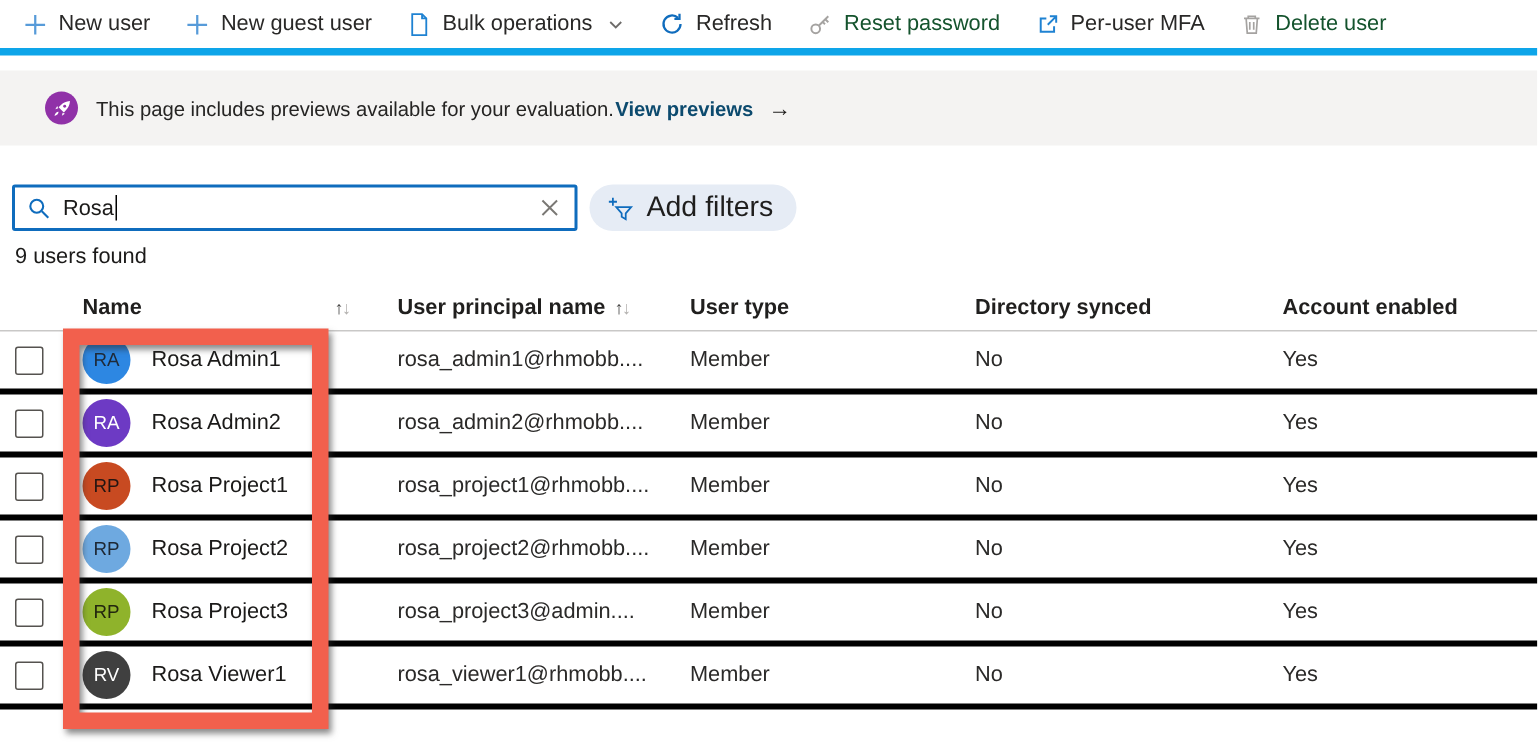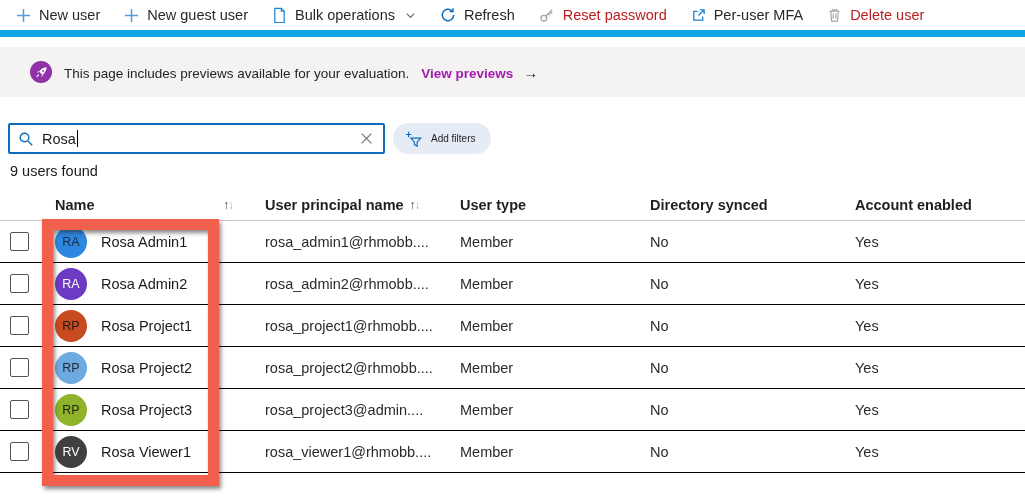--- a/index.html
+++ b/index.html
@@ -3,70 +3,70 @@
 <meta charset="utf-8">
 <style>
   * { margin:0; padding:0; box-sizing:border-box; }
   html,body { background:#fff; }
   body { font-family:"Liberation Sans","DejaVu Sans",sans-serif; color:#1b1a19; }
   #page { position:relative; width:1025px; height:498px; background:#fff; overflow:hidden; }
 
   
   .toolbar { position:absolute; top:0; left:0; right:0; height:37px;
              display:flex; align-items:flex-end; padding-left:4px;
-             border-bottom:7px solid #0ea5e9; }
+             border-bottom:5px solid #0ea5e9; }
   .tb-item { display:flex; align-items:center; gap:8px; padding:0 12px; height:100%;
              font-size:14.5px; color:#292827; cursor:pointer; white-space:nowrap; }
-  .tb-item.disabled { color:#b91c1c; cursor:default; }
+  .tb-item.disabled { color:#14532d; cursor:default; }
   .tb-icon { display:flex; align-items:center; }
   .ic-plus   { color:#579bd9; }
   .ic-doc    { color:#1f82d2; }
   .ic-refresh{ color:#0f6cbd; }
   .ic-ext    { color:#1f82d2; }
   .ic-gray   { color:#a5a3a1; }
   .chev { margin-left:2px; display:flex; align-items:center; color:#6e6c6a; }
 
   
   .banner { position:absolute; top:47px; left:0; right:0; height:50px; background:#f4f3f2;
             display:flex; align-items:center; padding-left:30px; gap:12px; cursor:pointer; }
   .banner-icon { width:22px; height:22px; border-radius:50%; background:#9031a8;
                  display:flex; align-items:center; justify-content:center; flex:0 0 auto; }
   .banner-text { font-size:13.5px; color:#252423; }
-  .banner-link { font-weight:700; margin-left:12px; color:#a21caf; }
+  .banner-link { font-weight:700; margin-left:1px; color:#0c4a6e; }
   .banner-arrow { margin-left:10px; font-size:15px; color:#1b1a19; }
 
   
   .search-box { position:absolute; top:123px; left:8px; width:377px; height:31px;
                 border:2px solid #0f6cbd; border-radius:2px; background:#fff;
                 display:flex; align-items:center; padding:0 8px; gap:8px;text-align:center; }
   .search-text { font-size:14.5px; color:#1b1a19; flex:1; display:flex; align-items:center; }
   .caret { display:inline-block; width:1.5px; height:17px; background:#000; margin-left:1px;
            animation:blink 1s steps(1) infinite; }
   @keyframes blink { 50% { opacity:0; } }
   .clear-btn { color:#7a7874; display:flex; align-items:center; cursor:pointer; padding:2px; }
 
   .add-filters { position:absolute; top:123px; left:393px; height:31px; padding:0 16px 0 12px;
                  border-radius:16px; background:#e6ecf5; display:flex; align-items:center;
-                 gap:8px; font-size:10px; color:#1f1e1d; cursor:pointer; }
+                 gap:8px; font-size:19px; color:#1f1e1d; cursor:pointer; }
 
   .results { position:absolute; top:163px; left:10px; font-size:14.5px; color:#1b1a19; }
 
   
   .table { position:absolute; top:190px; left:0; right:0; }
   .trow { display:grid; grid-template-columns:45px 210px 195px 190px 205px 1fr;
           align-items:center; }
   .thead { height:31px; border-bottom:1px solid #c9c8c7; font-weight:700; font-size:14.5px; color:#201f1e; }
   .th { display:flex; align-items:center; padding-left:10px; }
   .th.sortable { cursor:pointer; }
   .sort { font-size:12px; margin-left:6px; letter-spacing:-1px; }
   .sort .asc { color:#3b3a39; }
   .sort .desc { color:#b3b1af; }
   .th-name .sort { margin-left:auto; margin-right:22px; }
 
-  .tbody .trow { height:42px; border-bottom:1px solid #000000; font-size:14.5px; color:#2b2a29; cursor:pointer; }
+  .tbody .trow { height:42px; border-bottom:4px solid #000000; font-size:14.5px; color:#2b2a29; cursor:pointer; }
   .cb-cell { display:flex; align-items:center; padding-left:10px; }
   .checkbox { width:19px; height:19px; border:1px solid #55524f; border-radius:2px; background:#fff; cursor:pointer; }
   .name-cell { display:flex; align-items:center; gap:14px; padding-left:10px; }
   .avatar { width:32px; height:32px; border-radius:50%; display:flex; align-items:center;
             justify-content:center; flex:0 0 auto; }
   .avatar span { font-size:12.5px; font-weight:400; }
   .cell { padding-left:10px; white-space:nowrap; overflow:hidden; }
   .name-text { color:#1b1a19; }
 
   

